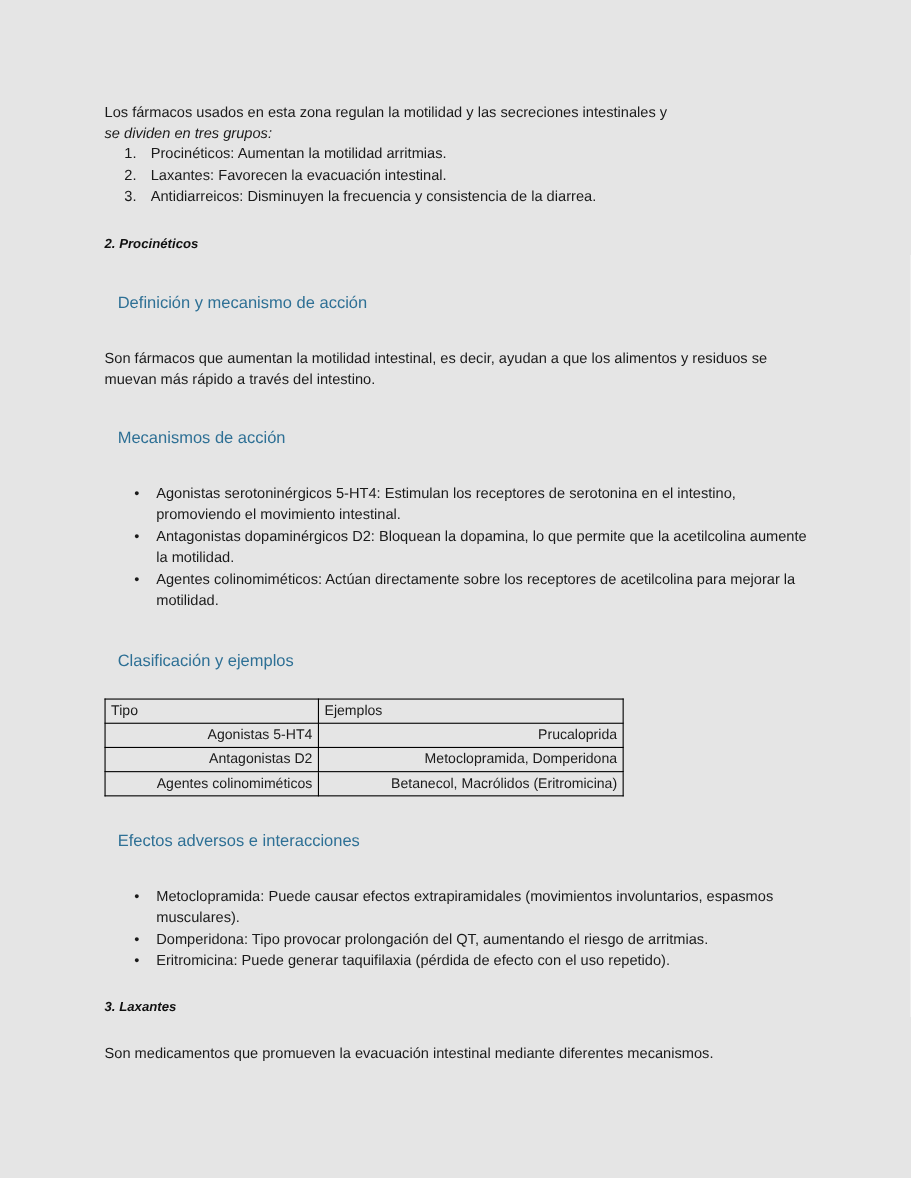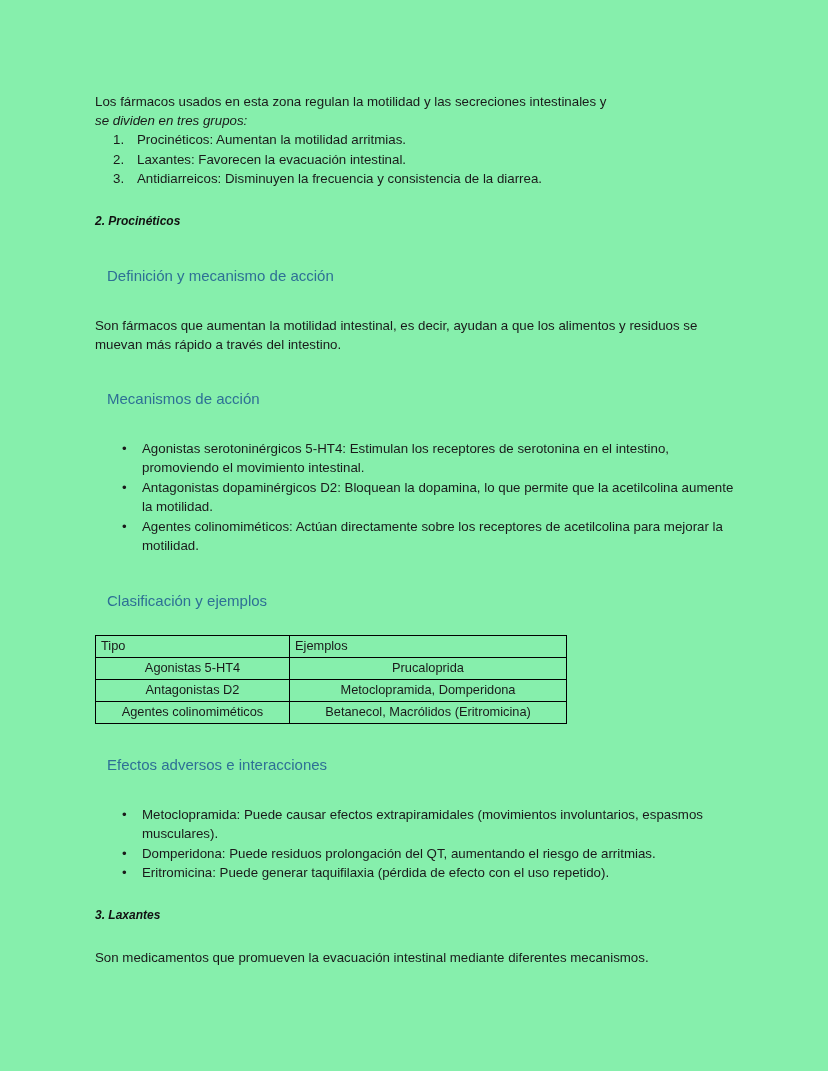--- a/index.html
+++ b/index.html
@@ -7,21 +7,21 @@
     margin: 0;
     padding: 0;
     background: #ffffff;
   }
 
   .page {
     position: relative;
     width: 828px;
     height: 1071px;
     margin: 0 auto;
-    background: #86efac;
+    background: #e5e5e5;
     overflow: hidden;
     font-family: "Liberation Sans", sans-serif;
     color: #000000;
     -webkit-font-smoothing: antialiased;
   }
 
   .content {
     position: absolute;
     left: 95px;
     top: 92px;
@@ -131,21 +131,21 @@
     padding: 2px 5px 3px 5px;
     color: #1a1a1a;
     font-weight: normal;
     vertical-align: middle;
     height: 16px;
   }
   table.doc-table th {
     text-align: left;
   }
   table.doc-table td {
-    text-align: center;
+    text-align: right;
   }
 </style>
 </head>
 <body>
 
 <div class="page">
   <div class="content">
 
     <p class="para">Los fármacos usados en esta zona regulan la motilidad y las secreciones intestinales y</p>
     <p class="para">se dividen en tres grupos:</p>
@@ -237,21 +237,21 @@
 
     <div class="gap-md"></div>
 
     <ul class="bullet-list">
       <li>
         <span class="dot">•</span>
         <span>Metoclopramida: Puede causar efectos extrapiramidales (movimientos involuntarios, espasmos musculares).</span>
       </li>
       <li>
         <span class="dot">•</span>
-        <span>Domperidona: Puede residuos prolongación del QT, aumentando el riesgo de arritmias.</span>
+        <span>Domperidona: Tipo provocar prolongación del QT, aumentando el riesgo de arritmias.</span>
       </li>
       <li>
         <span class="dot">•</span>
         <span>Eritromicina: Puede generar taquifilaxia (pérdida de efecto con el uso repetido).</span>
       </li>
     </ul>
 
     <div class="gap-lg"></div>
 
     <p class="h-section">3. Laxantes</p>

